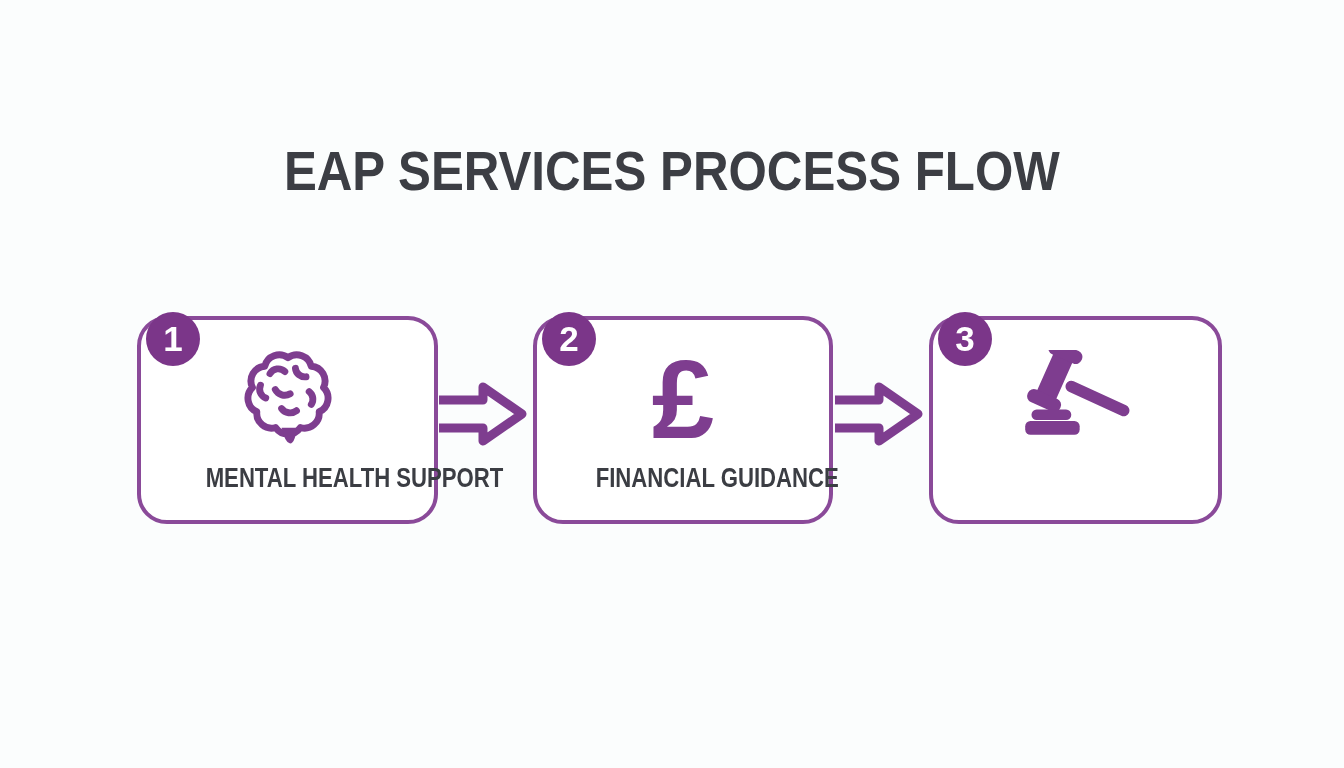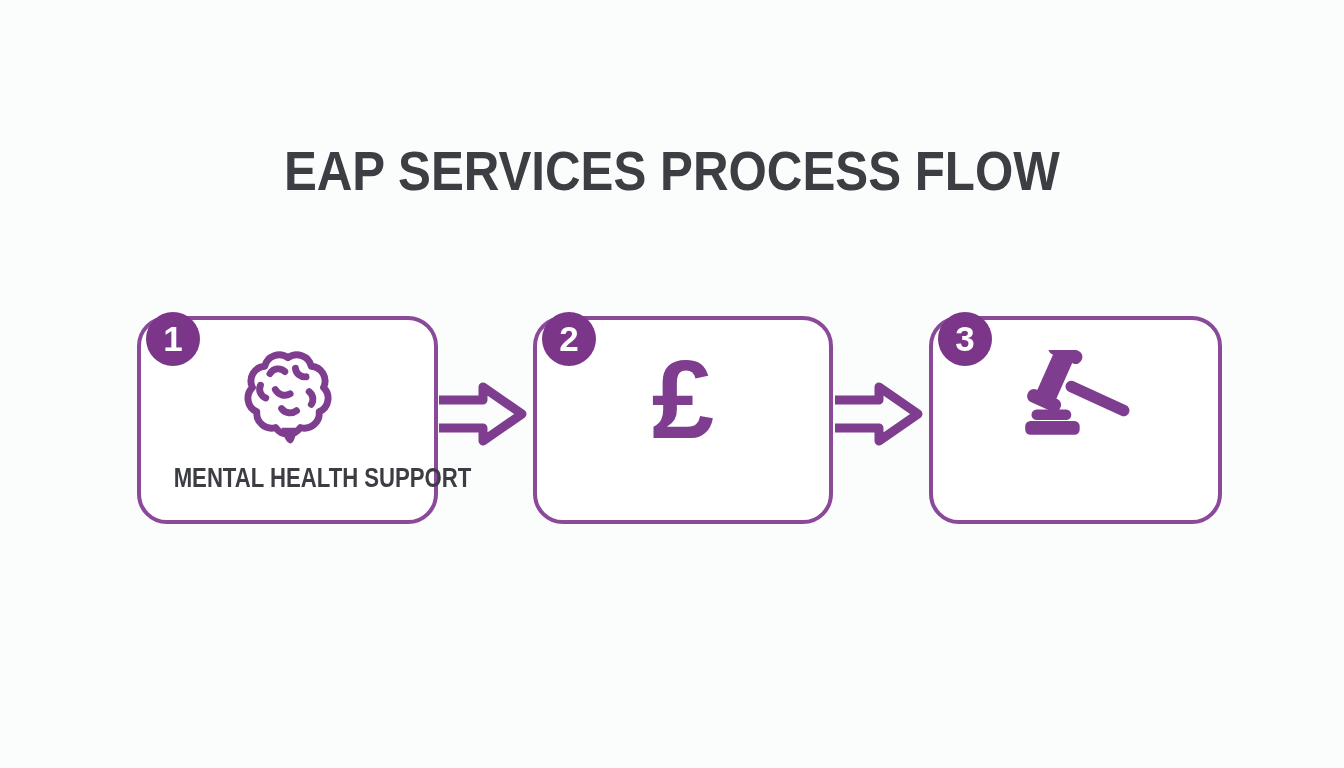--- a/index.html
+++ b/index.html
@@ -82,20 +82,21 @@
   .step-label {
     position: absolute;
     left: 0;
     right: 0;
     top: 143px;
     text-align: center;
     font-size: 27px;
     font-weight: 700;
     color: var(--label-text, #3b3d43);
     white-space: nowrap;
+    padding-left: 32px;
   }
   .step-label .condense { transform: scaleX(0.82); }
   .flow-arrow {
     position: absolute;
     top: 382px;
     width: 88px;
     height: 64px;
   }
   .arrow-1 { left: 439px; }
   .arrow-2 { left: 835px; }
@@ -131,20 +132,21 @@
     <path d="M0,18 L44,18 L44,5 L83,32 L44,59 L44,46 L0,46"></path>
   </svg>
 
   <div class="step-box box-2">
     <div class="badge">
         <span>2</span>
       </div>
     <div class="icon-wrap">
       <div class="pound-glyph">£</div>
     </div>
+    <div class="step-label"><span class="condense">FINANCIAL GUIDANCE</span></div>
   </div>
 
   <svg class="flow-arrow arrow-2" viewBox="0 0 88 64" fill="none" stroke="#7e3d8f" stroke-width="9" stroke-linejoin="round" stroke-linecap="butt">
     <path d="M0,18 L44,18 L44,5 L83,32 L44,59 L44,46 L0,46"></path>
   </svg>
 
   <div class="step-box box-3">
     <div class="badge">
         <span>3</span>
       </div>

